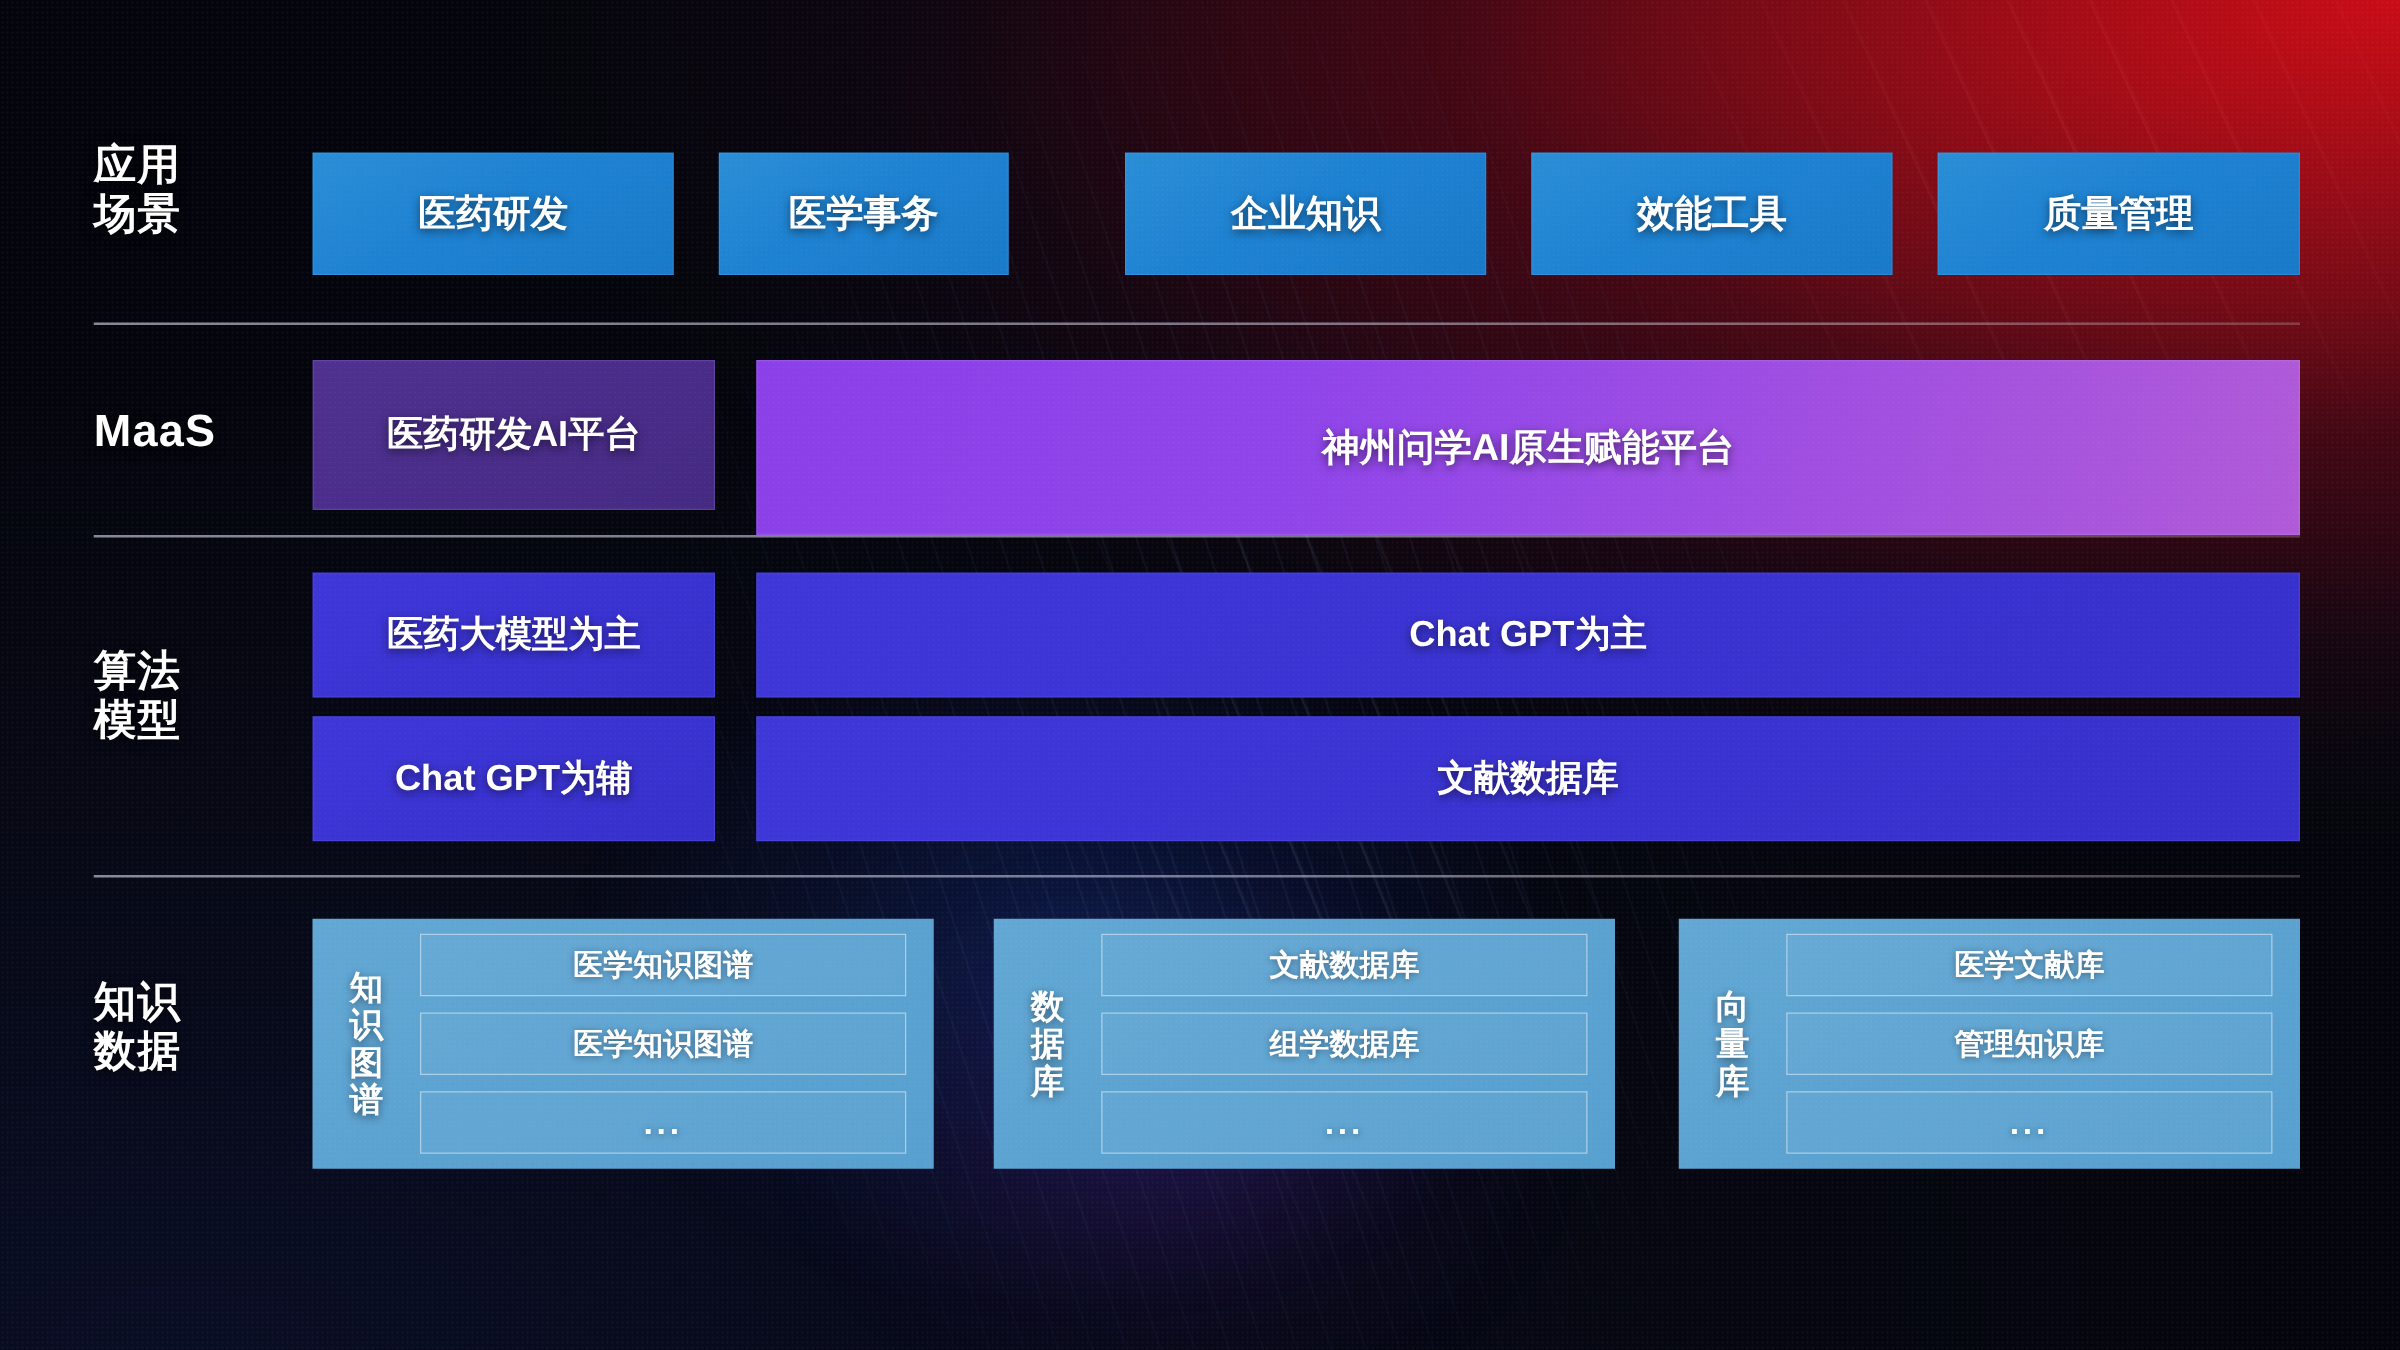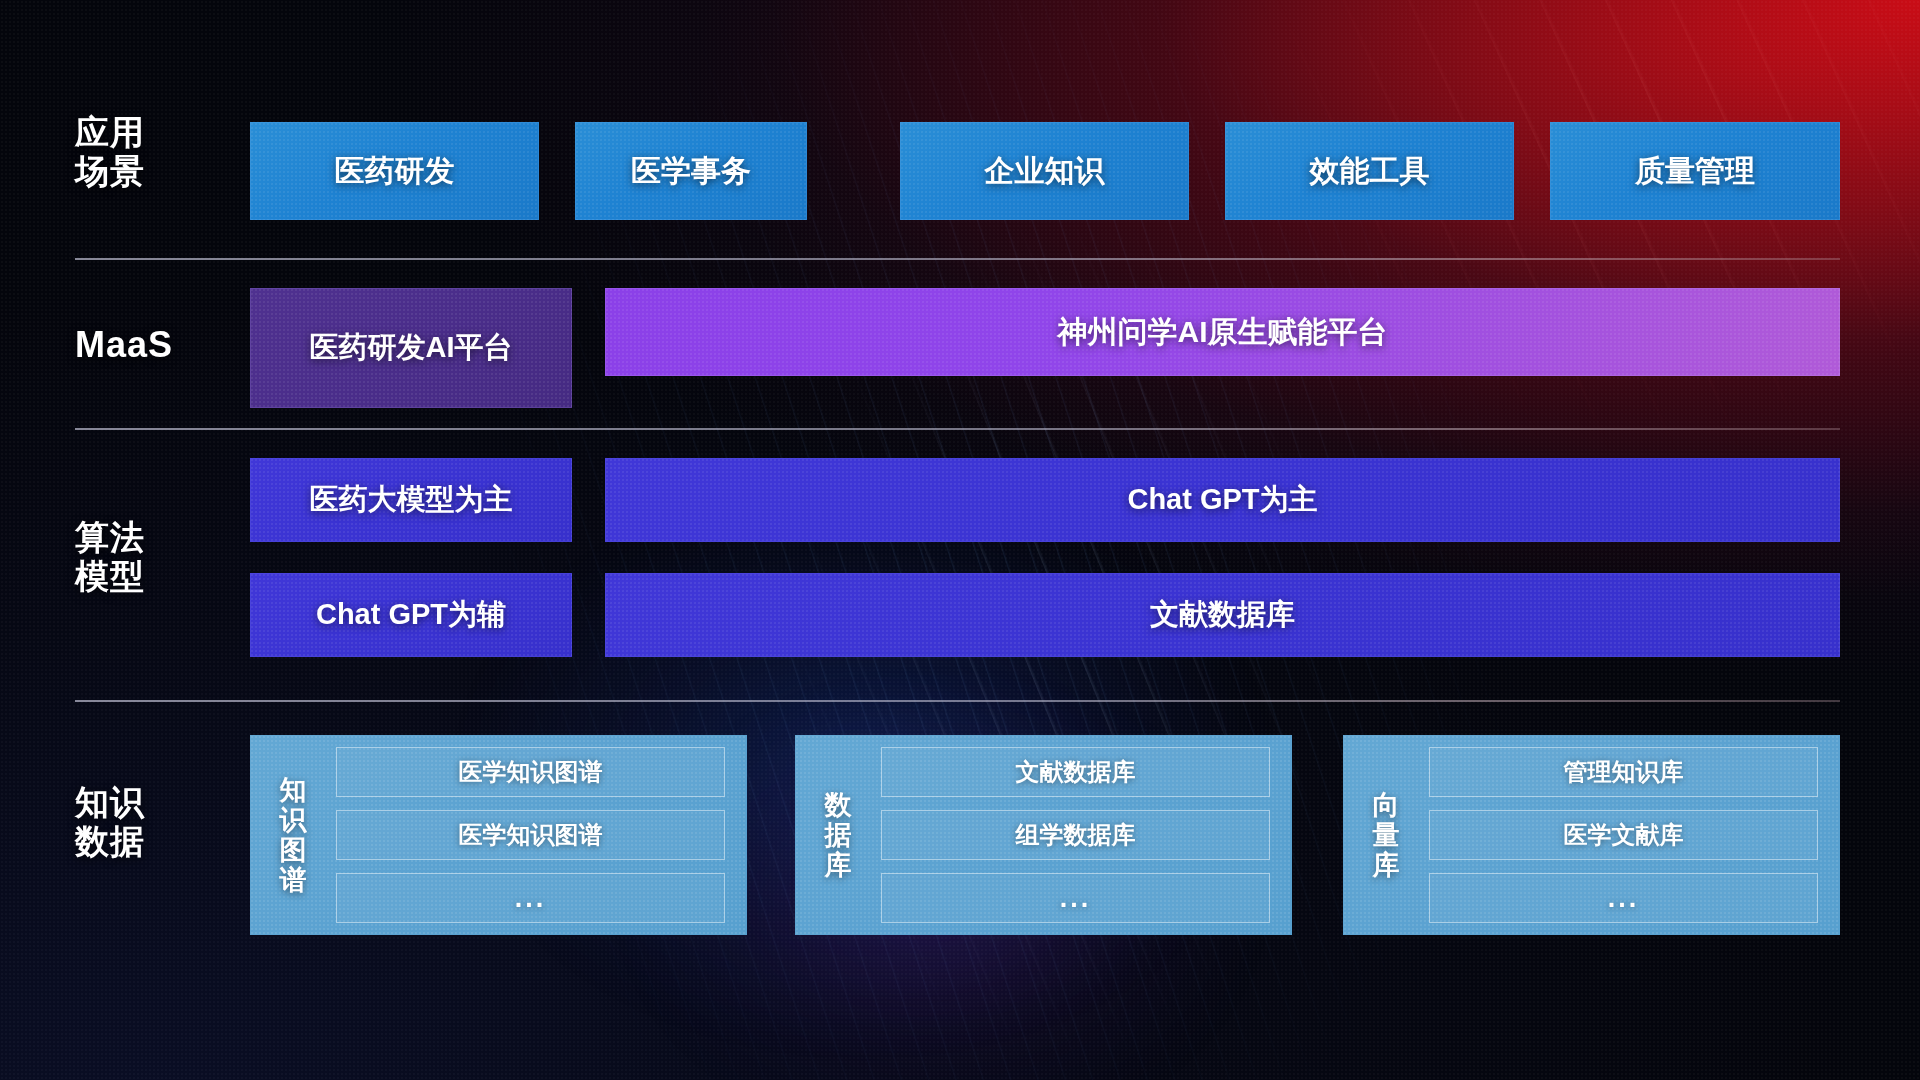--- a/index.html
+++ b/index.html
@@ -118,28 +118,28 @@
     margin-top:17px;
   }
 
   
   .maas-left {
     height:120px; font-size:29px;
     background:linear-gradient(145deg,#4f3190 0%,#4a2d8a 50%,#452a82 100%);
     box-shadow:0 0 0 1px rgba(170,140,235,0.22) inset;
   }
   .maas-right {
-    height:88px; font-size:30px;
+    height:140px; font-size:30px;
     background:linear-gradient(100deg,#8b40e8 0%,#9045ea 35%,#a04fe0 70%,#b05ad8 100%);
     box-shadow:0 0 0 1px rgba(200,160,255,0.20) inset;
   }
 
   
   .algo-card {
-    height:84px; font-size:29px;
+    height:100px; font-size:29px;
     background:linear-gradient(150deg,#4037d8 0%,#3a33d2 50%,#3730cc 100%);
     box-shadow:0 0 0 1px rgba(130,130,255,0.18) inset;
   }
 
   
   .kgroup {
     position:absolute; top:0; height:200px;
     background:linear-gradient(150deg,#63a8d4 0%,#5ba2d1 50%,#57a0cf 100%);
     display:flex; align-items:center;
     padding:12px 18px 12px 14px;
@@ -298,24 +298,24 @@
     </div>
 
     <div class="kgroup" style="left:1343px; width:497px;">
       <div class="kgroup-title">
         <span class="ch">向</span>
         <span class="ch">量</span>
         <span class="ch">库</span>
       </div>
       <div class="kgroup-items">
         <div class="kitem">
+          <span>医学文献库</span>
+        </div>
+        <div class="kitem">
           <span>管理知识库</span>
-        </div>
-        <div class="kitem">
-          <span>医学文献库</span>
         </div>
         <div class="kitem ellipsis">
           <span>...</span>
         </div>
       </div>
     </div>
   </div>
 
 </div>
 

